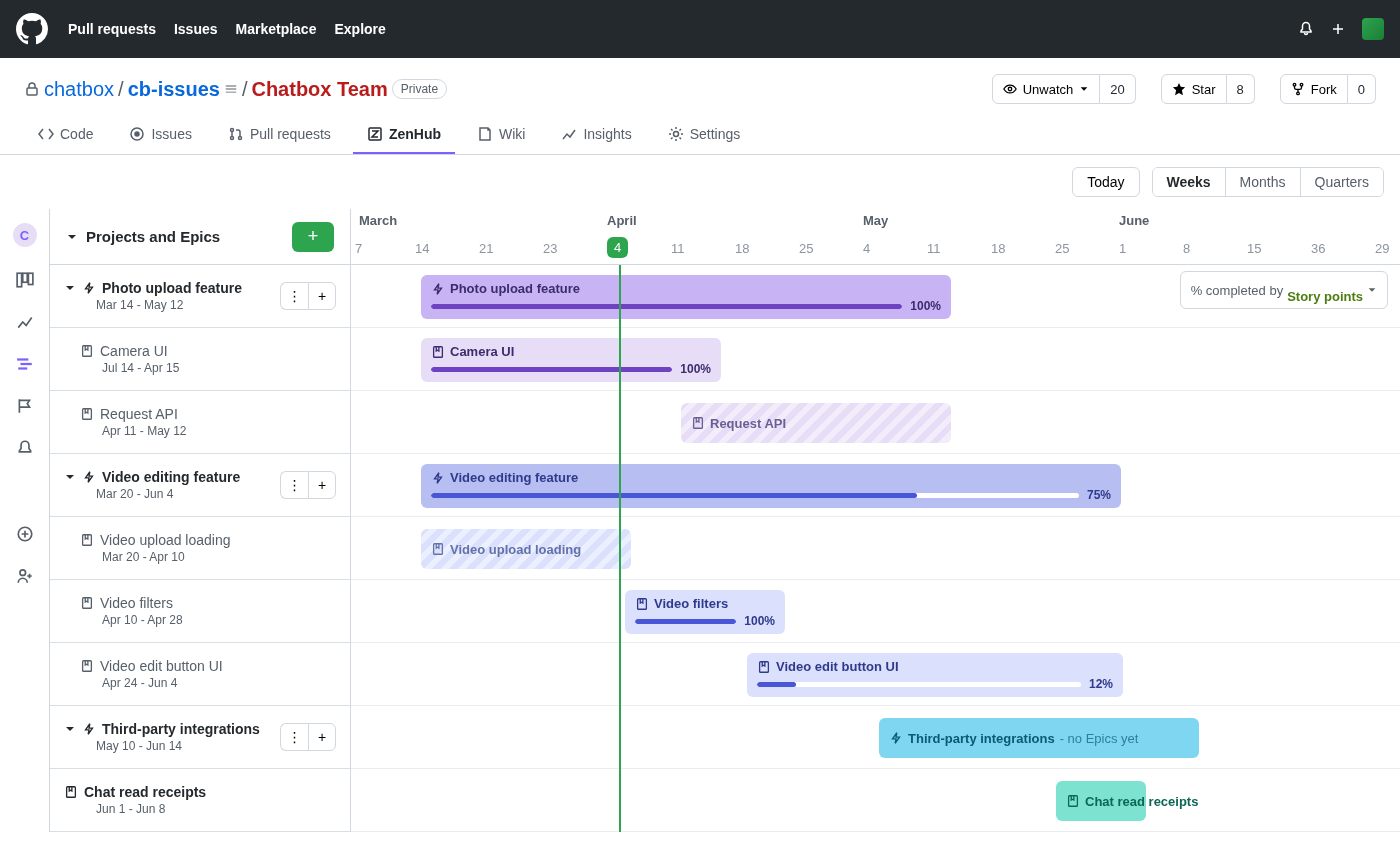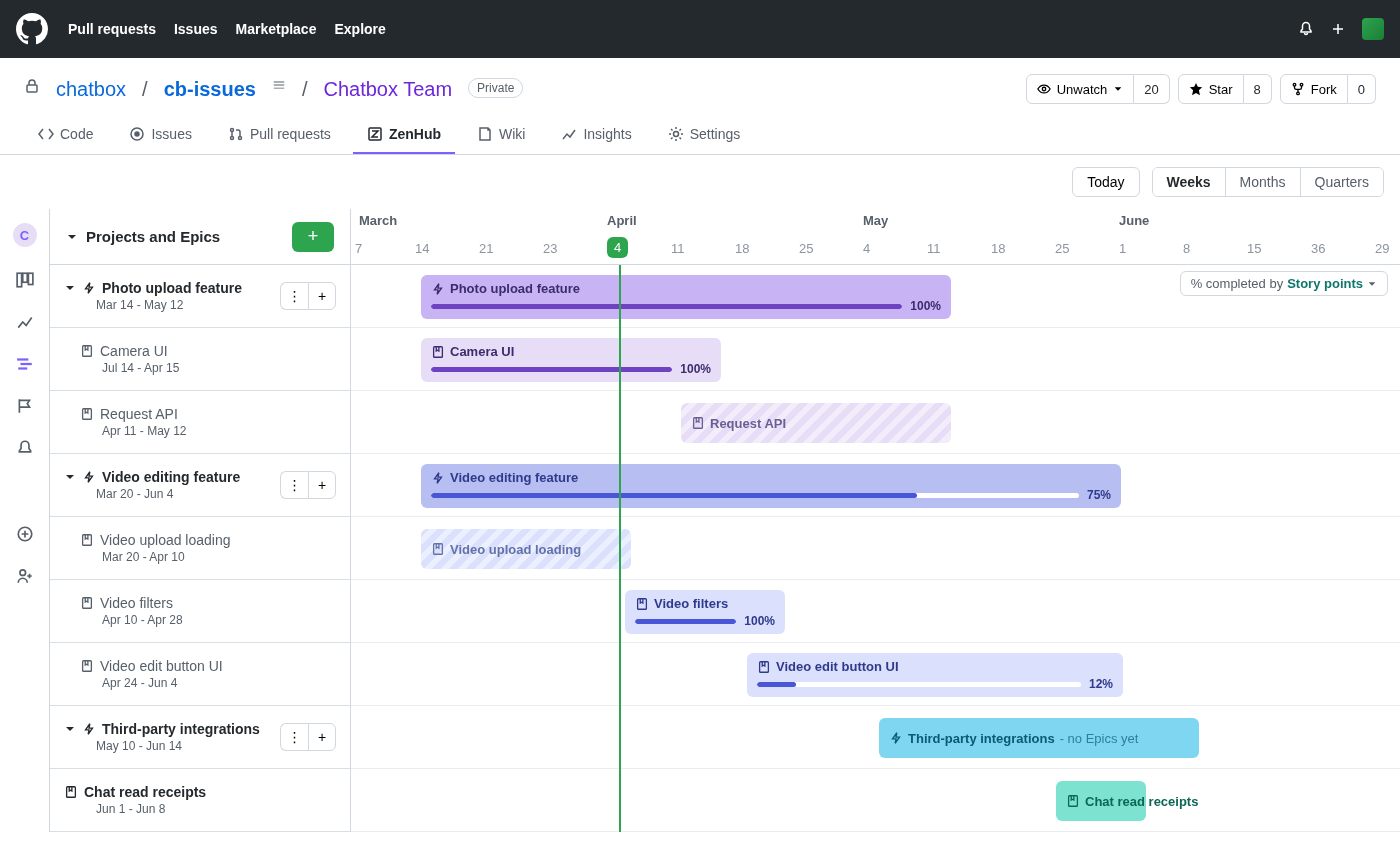--- a/index.html
+++ b/index.html
@@ -10,29 +10,29 @@
 .gh-logo { width: 32px; height: 32px; color: #fff; }
 .gh-search { margin-left: 12px; background: rgba(255,255,255,0.1); border: 1px solid rgba(255,255,255,0.15); border-radius: 6px; height: 30px; width: 280px; display: flex; align-items: center; padding: 0 12px; color: #c9d1d9; font-size: 14px; }
 .gh-nav { display: flex; gap: 18px; margin-left: 20px; }
 .gh-nav a { color: #fff; font-weight: 600; font-size: 14px; text-decoration: none; }
 .gh-right { margin-left: auto; display: flex; align-items: center; gap: 16px; }
 .gh-icon { color: #fff; width: 16px; height: 16px; }
 .gh-avatar { width: 22px; height: 22px; border-radius: 4px; background: linear-gradient(135deg,#2da44e,#1a7f37); }
 
 
 .repo-head { max-width: 1400px; margin: 0 auto; padding: 16px 24px 0; display: flex; align-items: center; }
-.repo-title { display: flex; align-items: flex-start; gap: 16px; font-size: 20px; }
+.repo-title { display: flex; align-items: center; gap: 4px; font-size: 20px; }
 .repo-title a { color: #0969da; text-decoration: none; }
 .repo-title .owner { font-weight: 400; }
 .repo-title .slash { color: #57606a; }
 .repo-title .name { font-weight: 600; }
-.repo-title .team { color: #6d28d9; font-weight: 400; }
+.repo-title .team { color: #b91c1c; font-weight: 700; }
 .badge-private { border: 1px solid #d0d7de; border-radius: 12px; padding: 2px 8px; font-size: 12px; color: #57606a; }
 .repo-actions { margin-left: auto; display: flex; gap: 8px; }
-.repo-btn { display: flex; align-items: center; gap: 6px; border: 1px solid #d0d7de; background: #fff; border-radius: 6px; height: 30px; padding: 0 10px; font-size: 13px; cursor: pointer; }
+.repo-btn { display: flex; align-items: center; gap: 6px; border: 1px solid #d0d7de; background: #fff; border-radius: 6px; height: 30px; padding: 0 10px; font-size: 13px; cursor: pointer; margin-left: 17px; }
 .repo-btn-group { display: flex; }
 .repo-btn-group .repo-btn:first-child { border-radius: 6px 0 0 6px; }
 .repo-btn-group .count-box { border: 1px solid #d0d7de; border-left: none; border-radius: 0 6px 6px 0; height: 30px; display: flex; align-items: center; padding: 0 10px; font-size: 13px; }
 
 
 .repo-tabs { max-width: 1400px; margin: 12px auto 0; padding: 0 24px; display: flex; gap: 8px; border-bottom: 1px solid #d0d7de; }
 .repo-tab { display: flex; align-items: center; gap: 6px; padding: 10px 14px; font-size: 14px; color: #57606a; border-bottom: 2px solid transparent; cursor: pointer; }
 .repo-tab.active { border-bottom-color: #fd7e14; color: #24292e; font-weight: 600; }
 .repo-tab.active.zen { border-bottom-color: #7b61ff; }
 .repo-tab-icon { width: 16px; height: 16px; }
@@ -74,21 +74,21 @@
 .timeline { flex: 1; position: relative; overflow: hidden; border-left: 1px solid #d0d7de; }
 .timeline-header { height: 56px; border-bottom: 1px solid #d0d7de; position: relative; }
 .month-row { height: 26px; display: flex; position: relative; }
 .month { position: absolute; top: 4px; font-size: 13px; color: #57606a; font-weight: 600; }
 .day-row { height: 30px; position: relative; }
 .day { position: absolute; top: 6px; font-size: 13px; color: #8c959f; }
 .day.today { background: #2da44e; color: #fff; padding: 3px 7px; border-radius: 6px; top: 2px; }
 .today-line { position: absolute; top: 56px; bottom: 0; width: 2px; background: #2da44e; z-index: 5; }
 
 .complete-by { position: absolute; right: 12px; top: 62px; z-index: 10; background: #fff; border: 1px solid #d0d7de; border-radius: 6px; padding: 4px 10px; font-size: 13px; color: #57606a; display: flex; align-items: center; gap: 4px; }
-.complete-by strong { color: #0f766e; }
+.complete-by strong { color: #4d7c0f; margin-top: 13px; }
 
 .track { position: relative; height: 63px; border-bottom: 1px solid #eaeef2; }
 .bar { position: absolute; top: 10px; height: 44px; border-radius: 6px; display: flex; flex-direction: column; justify-content: center; padding: 4px 10px; font-size: 13px; }
 .bar.short { height: 40px; top: 12px; }
 .bar .bar-label { font-weight: 600; display: flex; align-items: center; gap: 5px; white-space: nowrap; }
 .bar .prog-wrap { display: flex; align-items: center; gap: 8px; margin-top: 3px; }
 .bar .prog { flex: 1; height: 5px; background: rgba(255,255,255,0.6); border-radius: 3px; overflow: hidden; }
 .bar .prog-fill { height: 100%; border-radius: 3px; }
 .bar .pct { font-weight: 700; font-size: 12px; }
 

